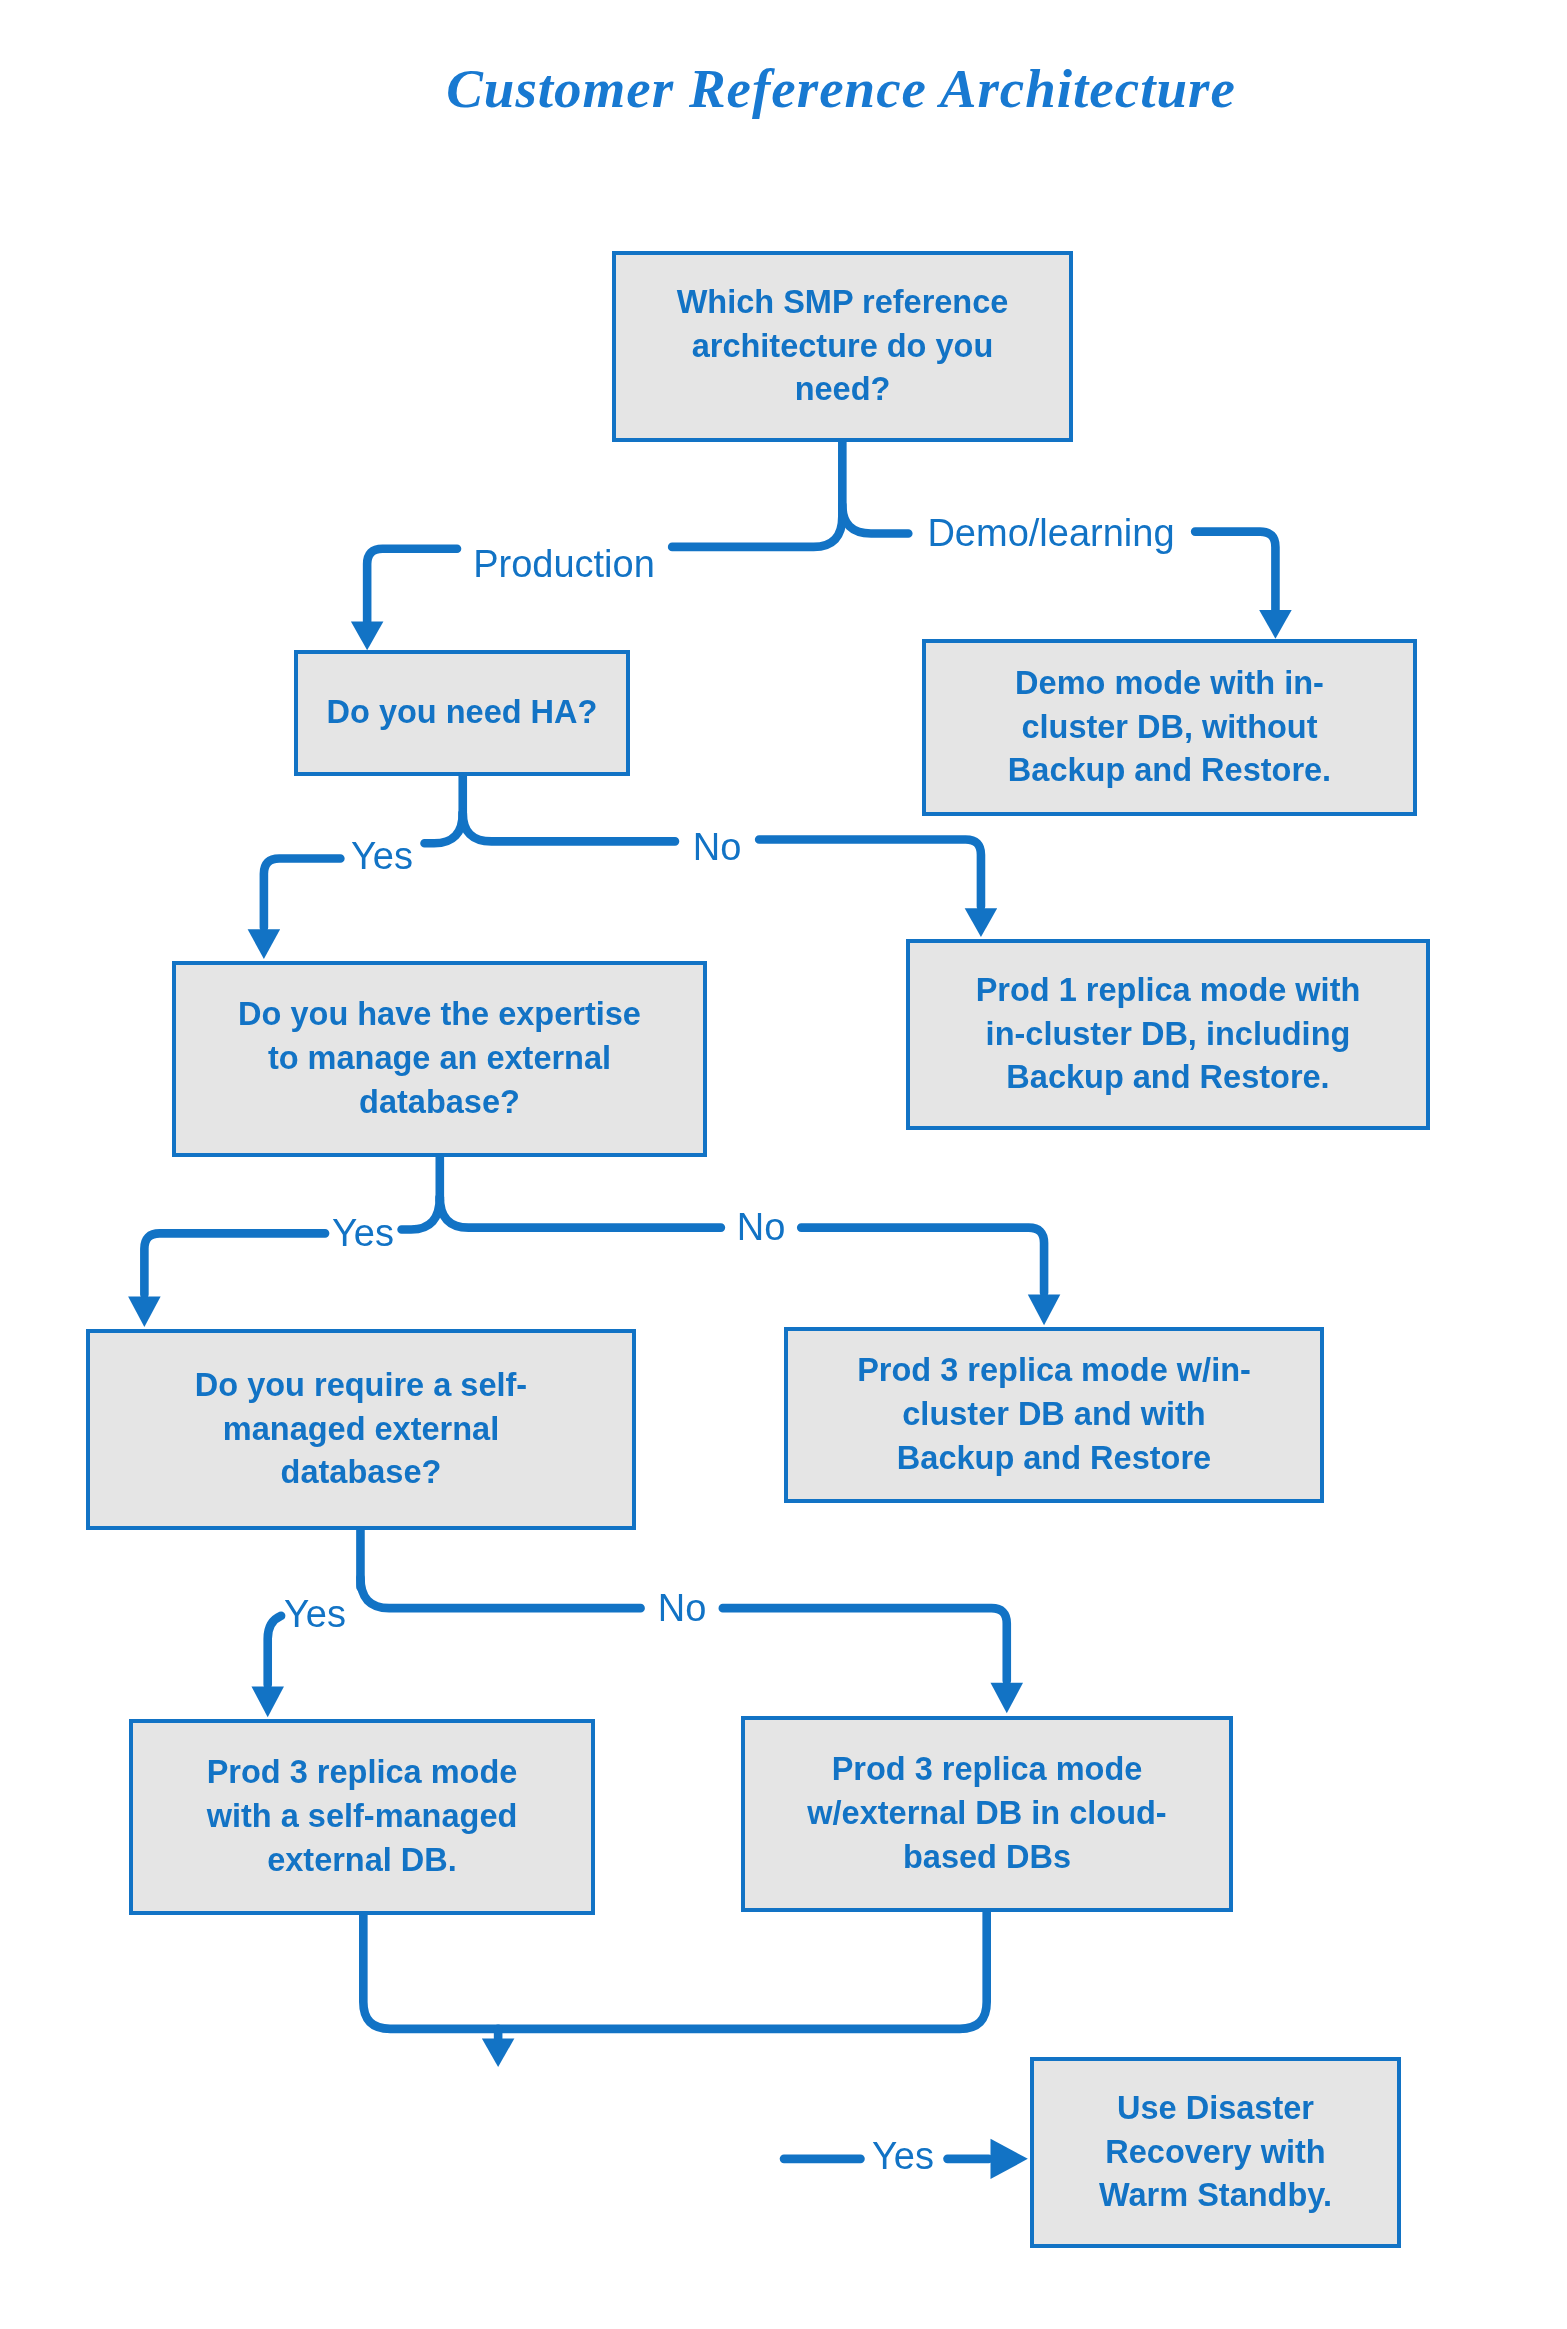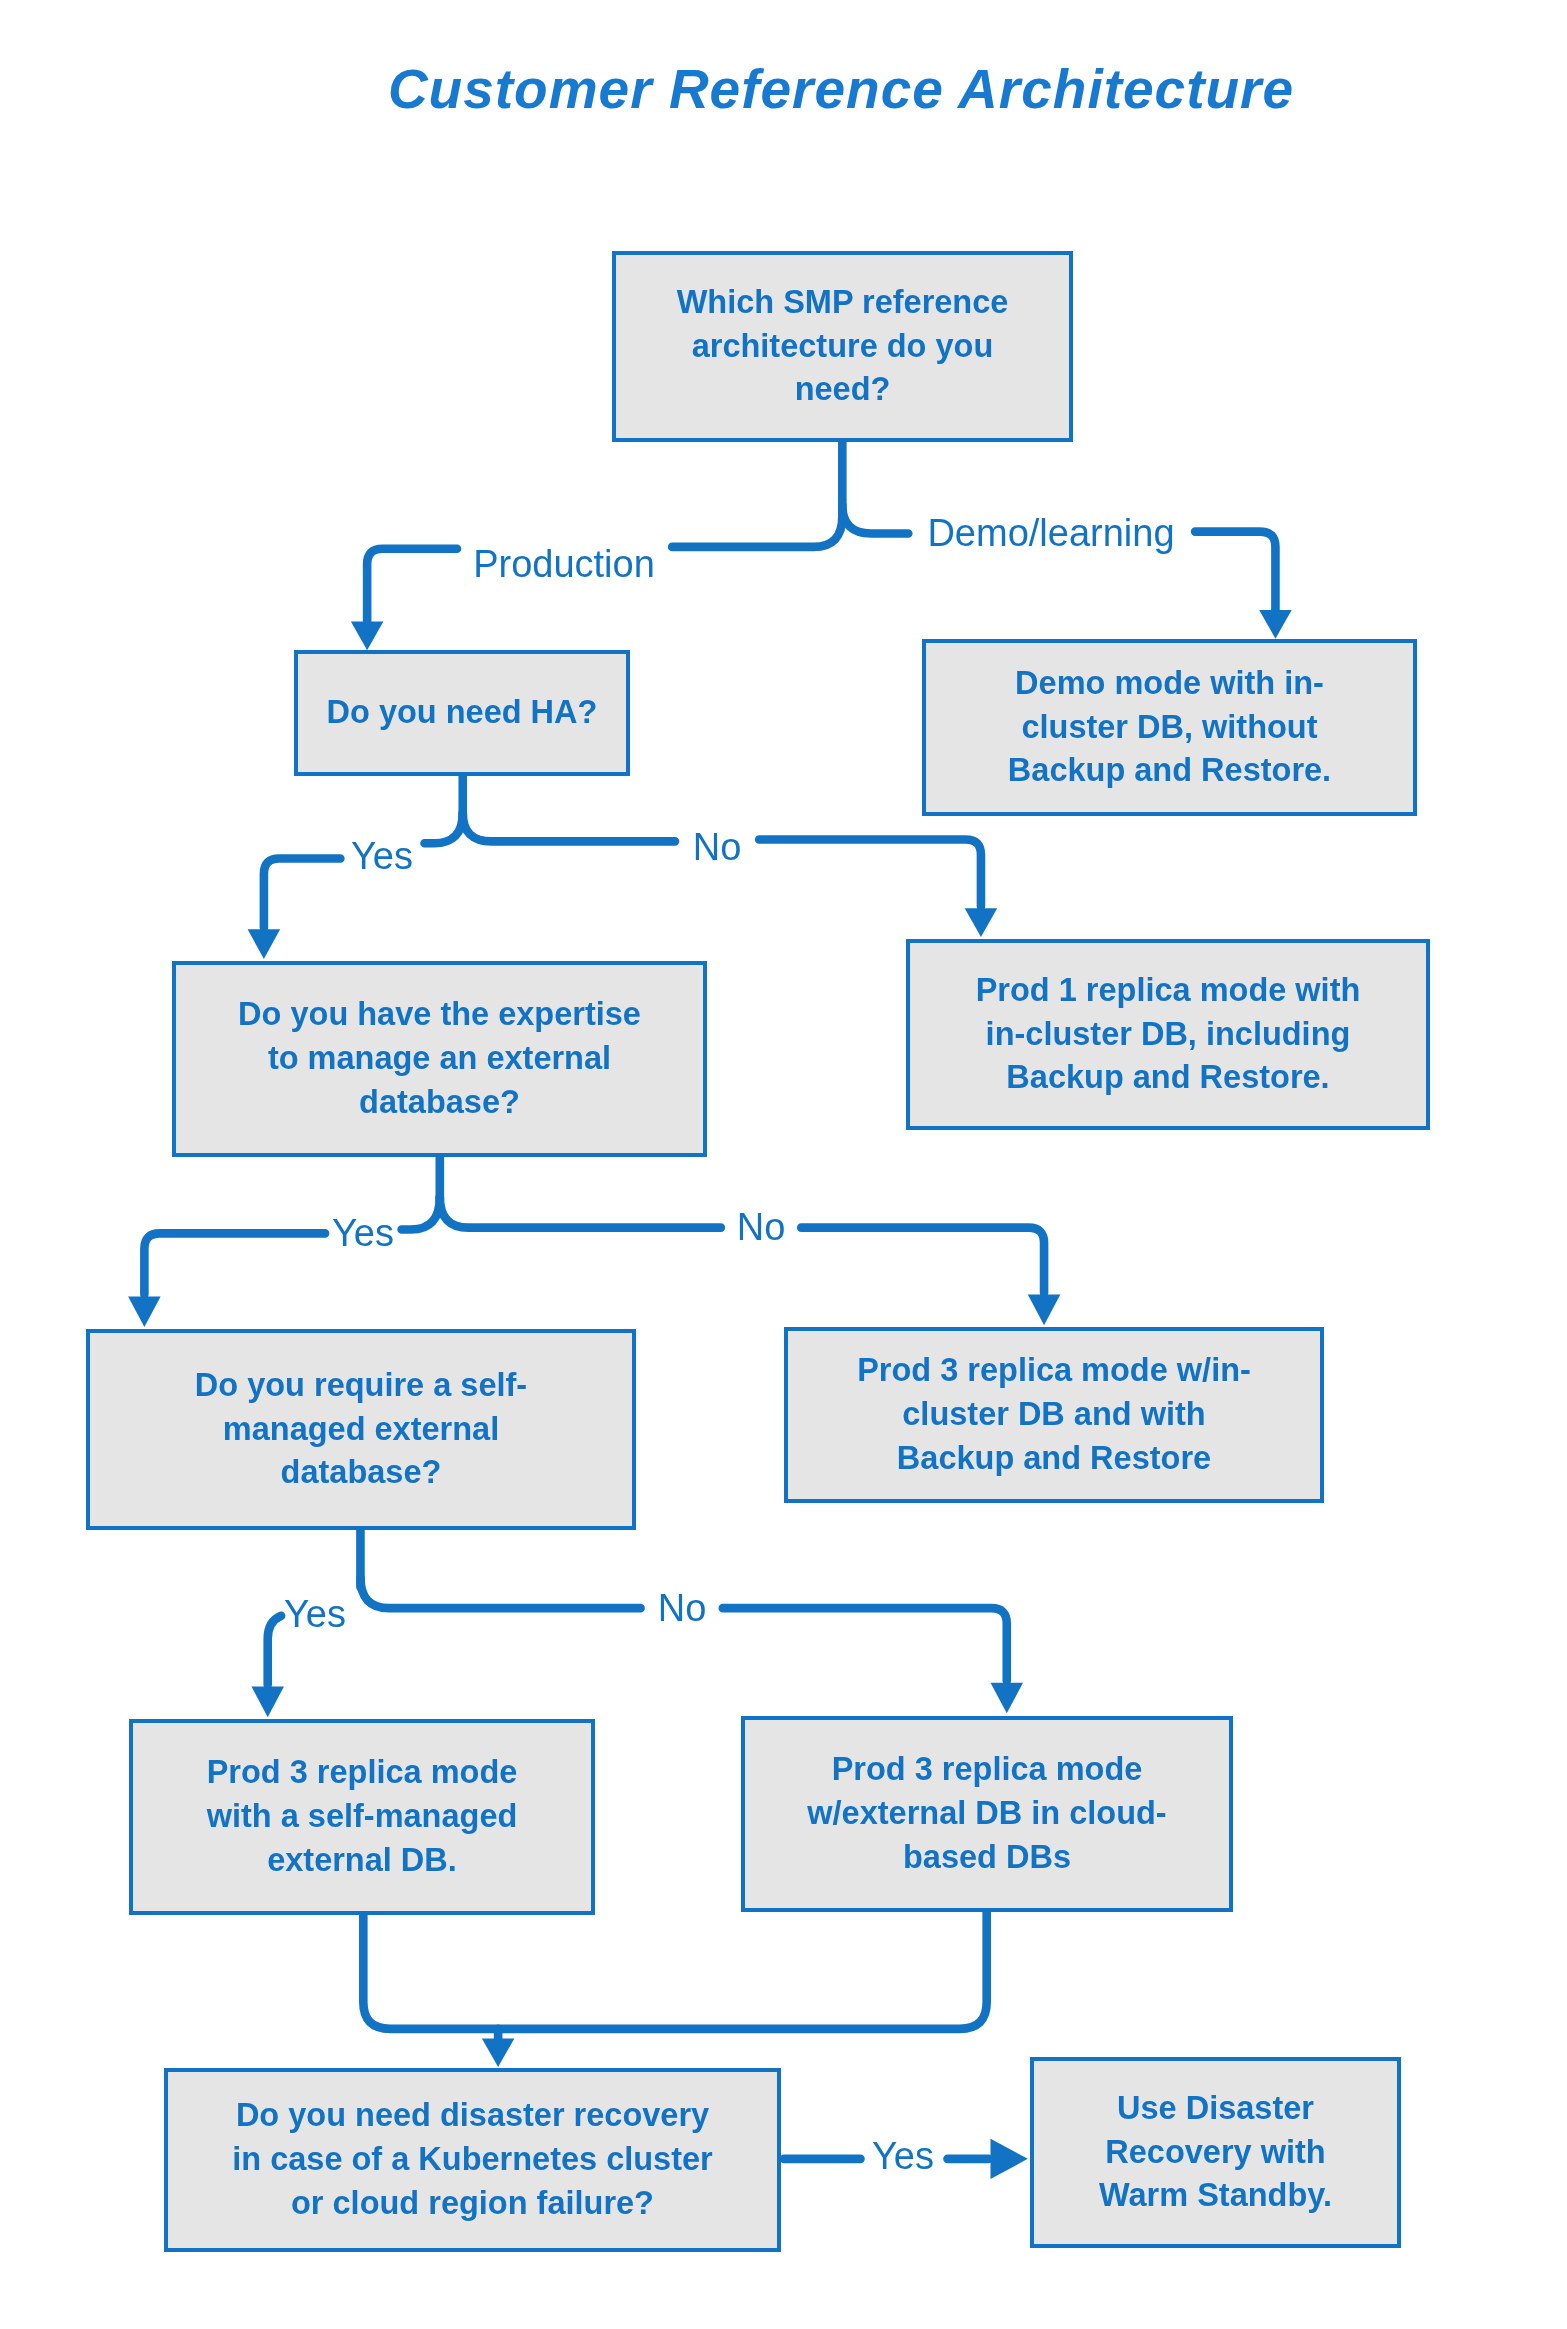--- a/index.html
+++ b/index.html
@@ -3,21 +3,21 @@
 <meta charset="utf-8">
 <style>
   html,body{margin:0;padding:0;background:#ffffff;}
   body{
     width:1568px;height:2330px;position:relative;overflow:hidden;
     font-family:"Liberation Sans","DejaVu Sans",sans-serif;
   }
   .canvas{position:absolute;inset:0;}
   .title{
     position:absolute;left:841px;top:57px;transform:translateX(-50%);
-    font-family:Liberation Sans, sans-serif;
+    font-family:Liberation Serif, serif;
     font-style:italic;font-weight:800;font-size:55px;letter-spacing:1px;
     color:#1879d1;white-space:nowrap;
   }
   .node{
     position:absolute;box-sizing:border-box;
     border:4.8px solid #1273c5;background:#e5e5e5;color:#1273c5;
     display:flex;align-items:center;justify-content:center;text-align:center;
     font-weight:bold;font-size:32.5px;line-height:1.35;
     white-space:pre-line;padding:7.6px 13.4px;
   }
@@ -113,23 +113,20 @@
 Backup and Restore</div>
 
   <div class="node" style="left:129px;top:1719px;width:466px;height:196px;">Prod 3 replica mode
 with a self-managed
 external DB.</div>
 
   <div class="node" style="left:741px;top:1716px;width:492px;height:196px;">Prod 3 replica mode
 w/external DB in cloud-
 based DBs</div>
 
-  <div class="node" style="left:164px;top:2068px;width:617px;height:184px;">Do you need disaster recovery
-in case of a Kubernetes cluster
-or cloud region failure?</div>
 
   <div class="node" style="left:1030px;top:2057px;width:371px;height:191px;">Use Disaster
 Recovery with
 Warm Standby.</div>
 
   <div class="edge-label" style="left:564px;top:547px;margin-top:17px;">Production</div>
   <div class="edge-label" style="left:1051px;top:533px;">Demo/learning</div>
 
   <div class="edge-label" style="left:382px;top:856px;">Yes</div>
   <div class="edge-label" style="left:717px;top:847px;">No</div>

